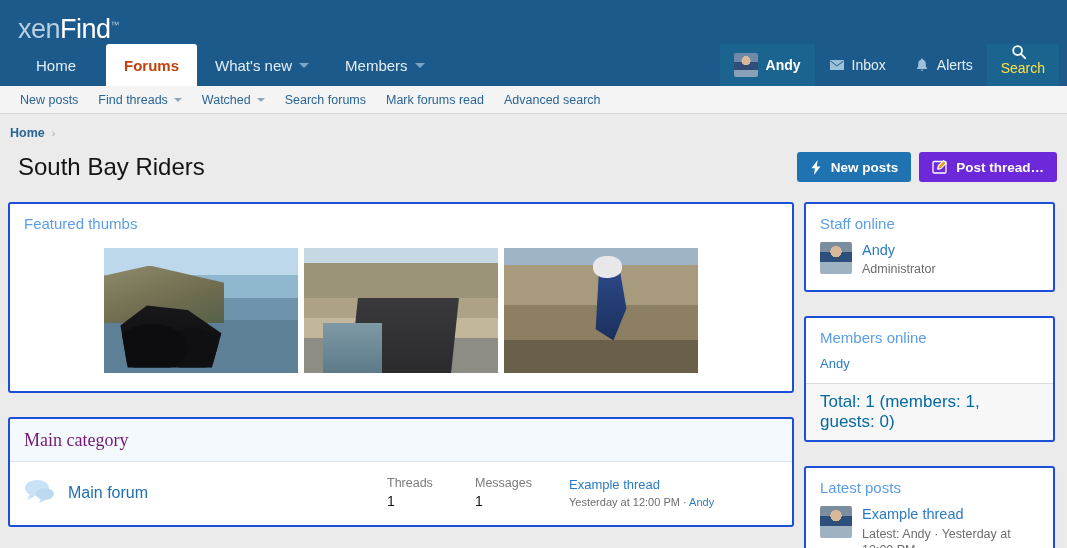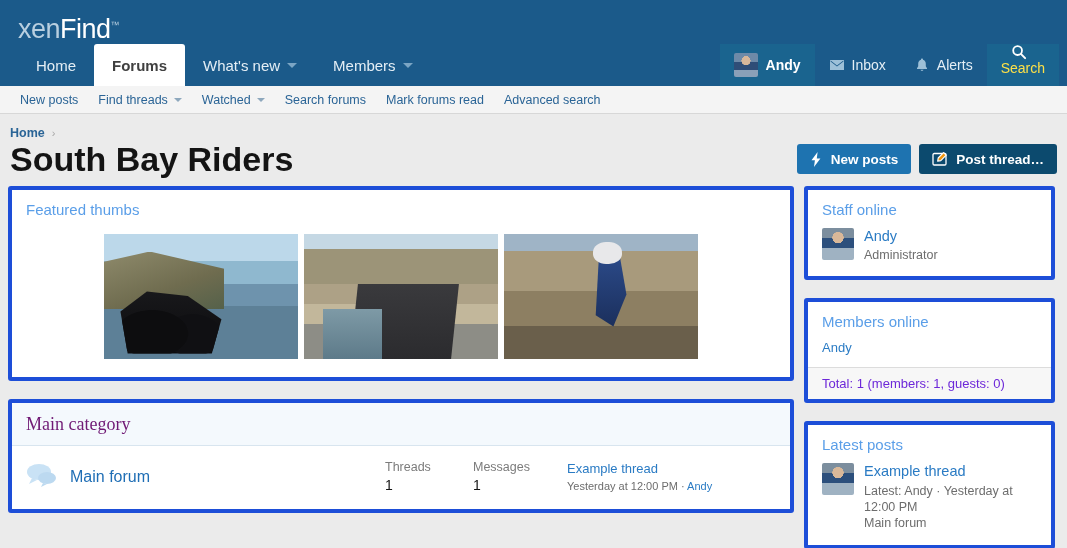--- a/index.html
+++ b/index.html
@@ -52,23 +52,24 @@
   .nav-tab {
     display: flex; align-items: center;
     padding: 0 18px;
     color: #e4eef5;
     font-size: 15px;
     cursor: pointer;
     white-space: nowrap;
   }
   .nav-tab.active {
     background: #ffffff;
-    color: #404040;
+    color: #c2410c;
     font-weight: bold;
     border-radius: 3px 3px 0 0;
+    margin-left: 12px;
   }
   .caret {
     display: inline-block;
     margin-left: 7px;
     width: 0; height: 0;
     border-left: 5px solid transparent;
     border-right: 5px solid transparent;
     border-top: 5px solid #7ba5c4;
   }
   .nav-right {
@@ -132,49 +133,49 @@
     display: flex; align-items: center;
     font-size: 12.5px;
   }
   .breadcrumb a { color: #2a6496; text-decoration: none; font-weight: bold; }
   .bc-sep { color: #a8a8a8; margin: 0 7px; font-size: 11px; }
   .titlebar {
     display: flex; align-items: center; justify-content: space-between;
     padding: 0 2px 12px 2px;
   }
   .page-title {
-    font-size: 34px;
-    font-weight: bold;
+    font-size: 24px;
+    font-weight: normal;
     color: #141414;
-    margin: 0;
+    margin: 8px;
     line-height: 30px;
   }
   .btns { display: flex; gap: 8px; }
   .btn {
     display: flex; align-items: center;
     border-radius: 3px;
     color: #ffffff;
     font-size: 13.5px;
     font-weight: bold;
     padding: 7px 13px;
     cursor: pointer;
     white-space: nowrap;
   }
   .btn.blue { background: #1e73b0; }
-  .btn.orange { background: #0c4a6e; justify-content: center; }
+  .btn.orange { background: #6d28d9; justify-content: center; }
   .btn .ico { margin-right: 8px; }
   
   .cols { display: flex; gap: 10px; align-items: flex-start; }
   .main-col { width: 786px; }
   .side-col { width: 251px; }
   .block {
     background: #ffffff;
-    border: 4px solid #1d4ed8;
+    border: 2px solid #1d4ed8;
     border-radius: 3px;
-    margin-bottom: 18px;
+    margin-bottom: 24px;
   }
   .block-h {
     padding: 11px 14px 10px 14px;
   }
   .block-h .t {
     color: #5a9ee8;
     font-size: 15px;
   }
   .block-h.bordered {
     background: #f4f9fd;
@@ -275,22 +276,22 @@
   .side-name { color: #2a7bc4; font-size: 14.5px; line-height: 16px; }
   .side-sub { color: #6d6d6d; font-size: 12.5px; margin-top: 4px; }
   .side-plain {
     padding: 0 14px 12px 14px;
     color: #2a7bc4; font-size: 13px;
   }
   .side-foot {
     border-top: 1px solid #dcdcdc;
     background: #f7f7f7;
     padding: 8px 14px;
-    font-size: 13px;
-    color: #6d28d9;
+    font-size: 17px;
+    color: #0369a1;
     border-radius: 0 0 3px 3px;
   }
   .lp-title { color: #2a7bc4; font-size: 14.5px; line-height: 17px; }
   .lp-meta { color: #6d6d6d; font-size: 12.5px; line-height: 16px; margin-top: 3px; }
   .lp-forum { color: #6d6d6d; font-size: 12.5px; line-height: 16px; }
 </style>
 </head>
 <body>
 
 <div class="page">

